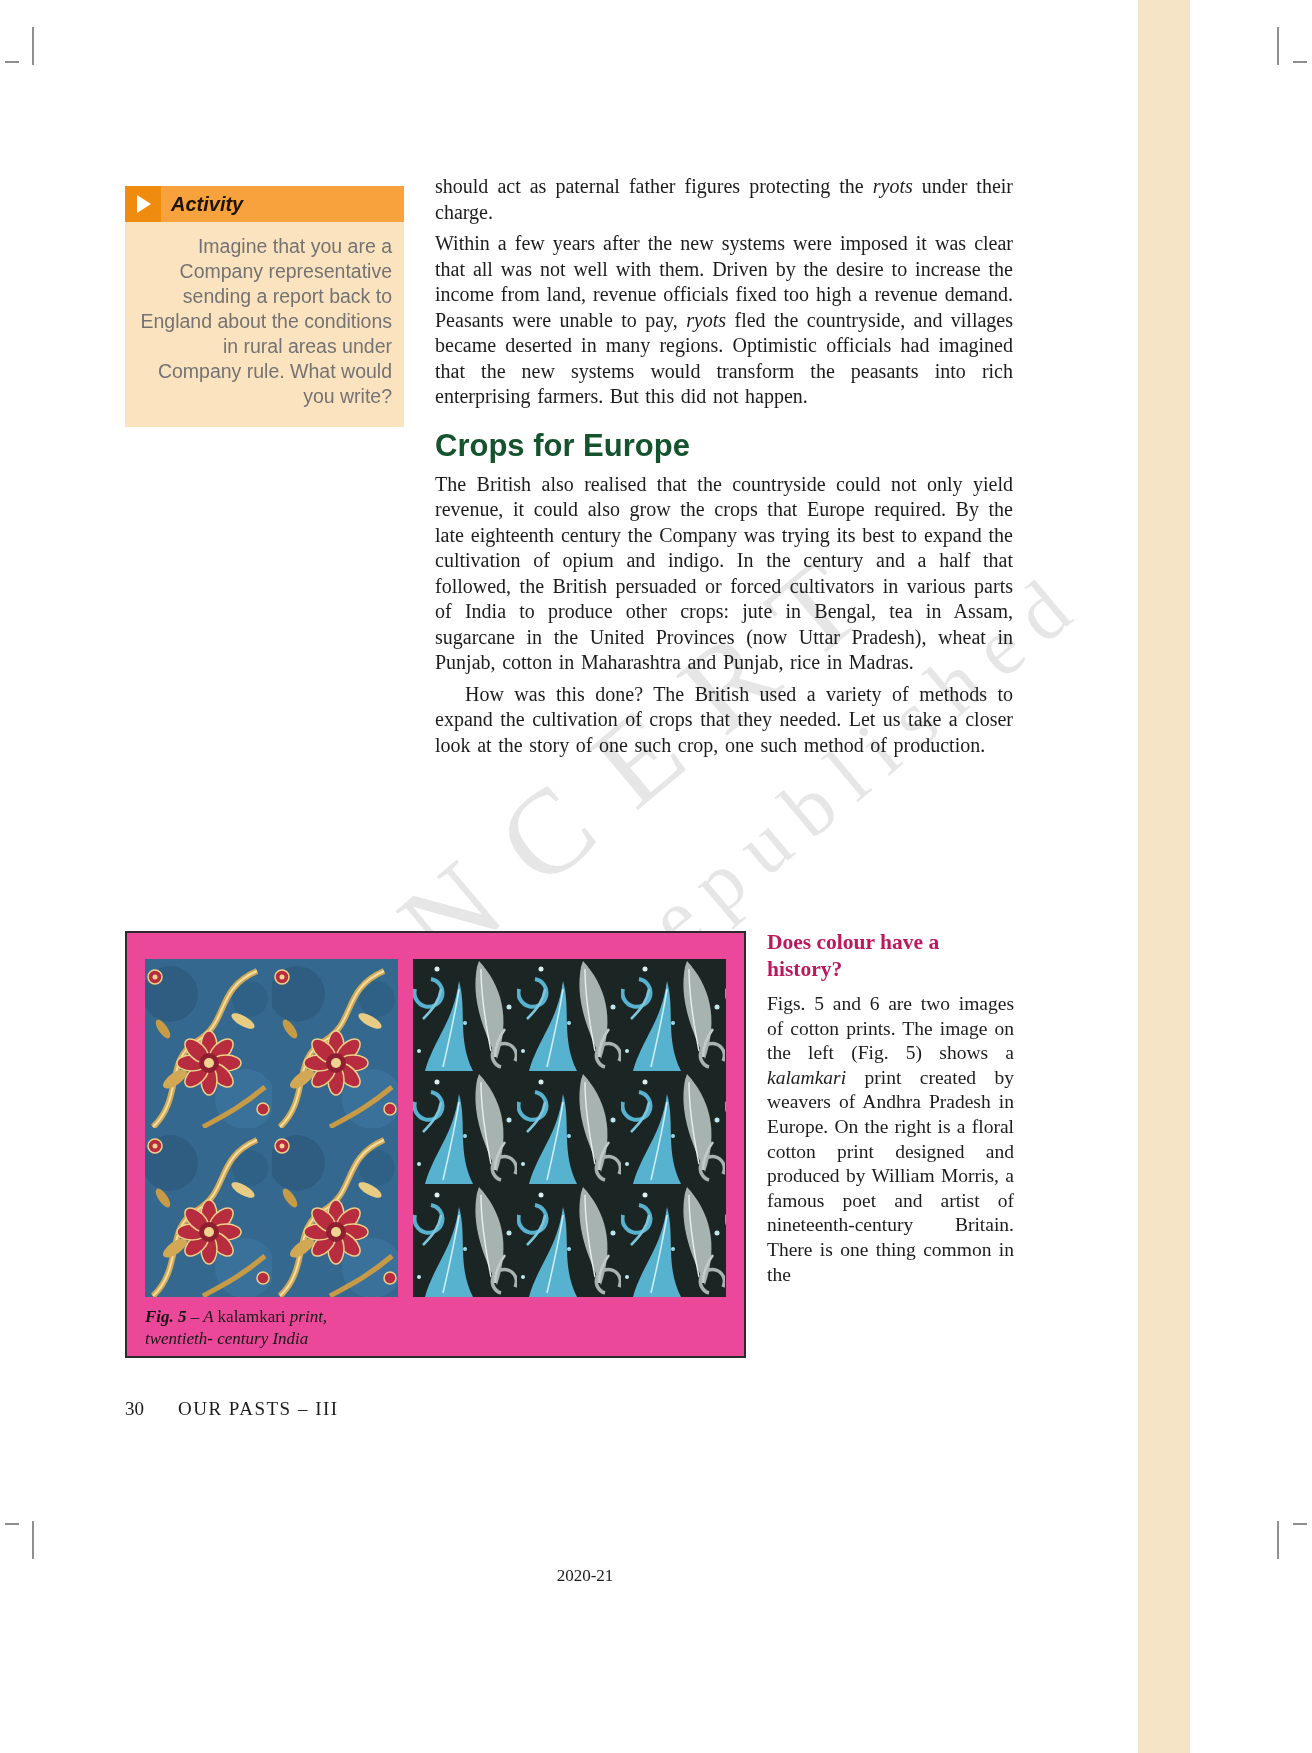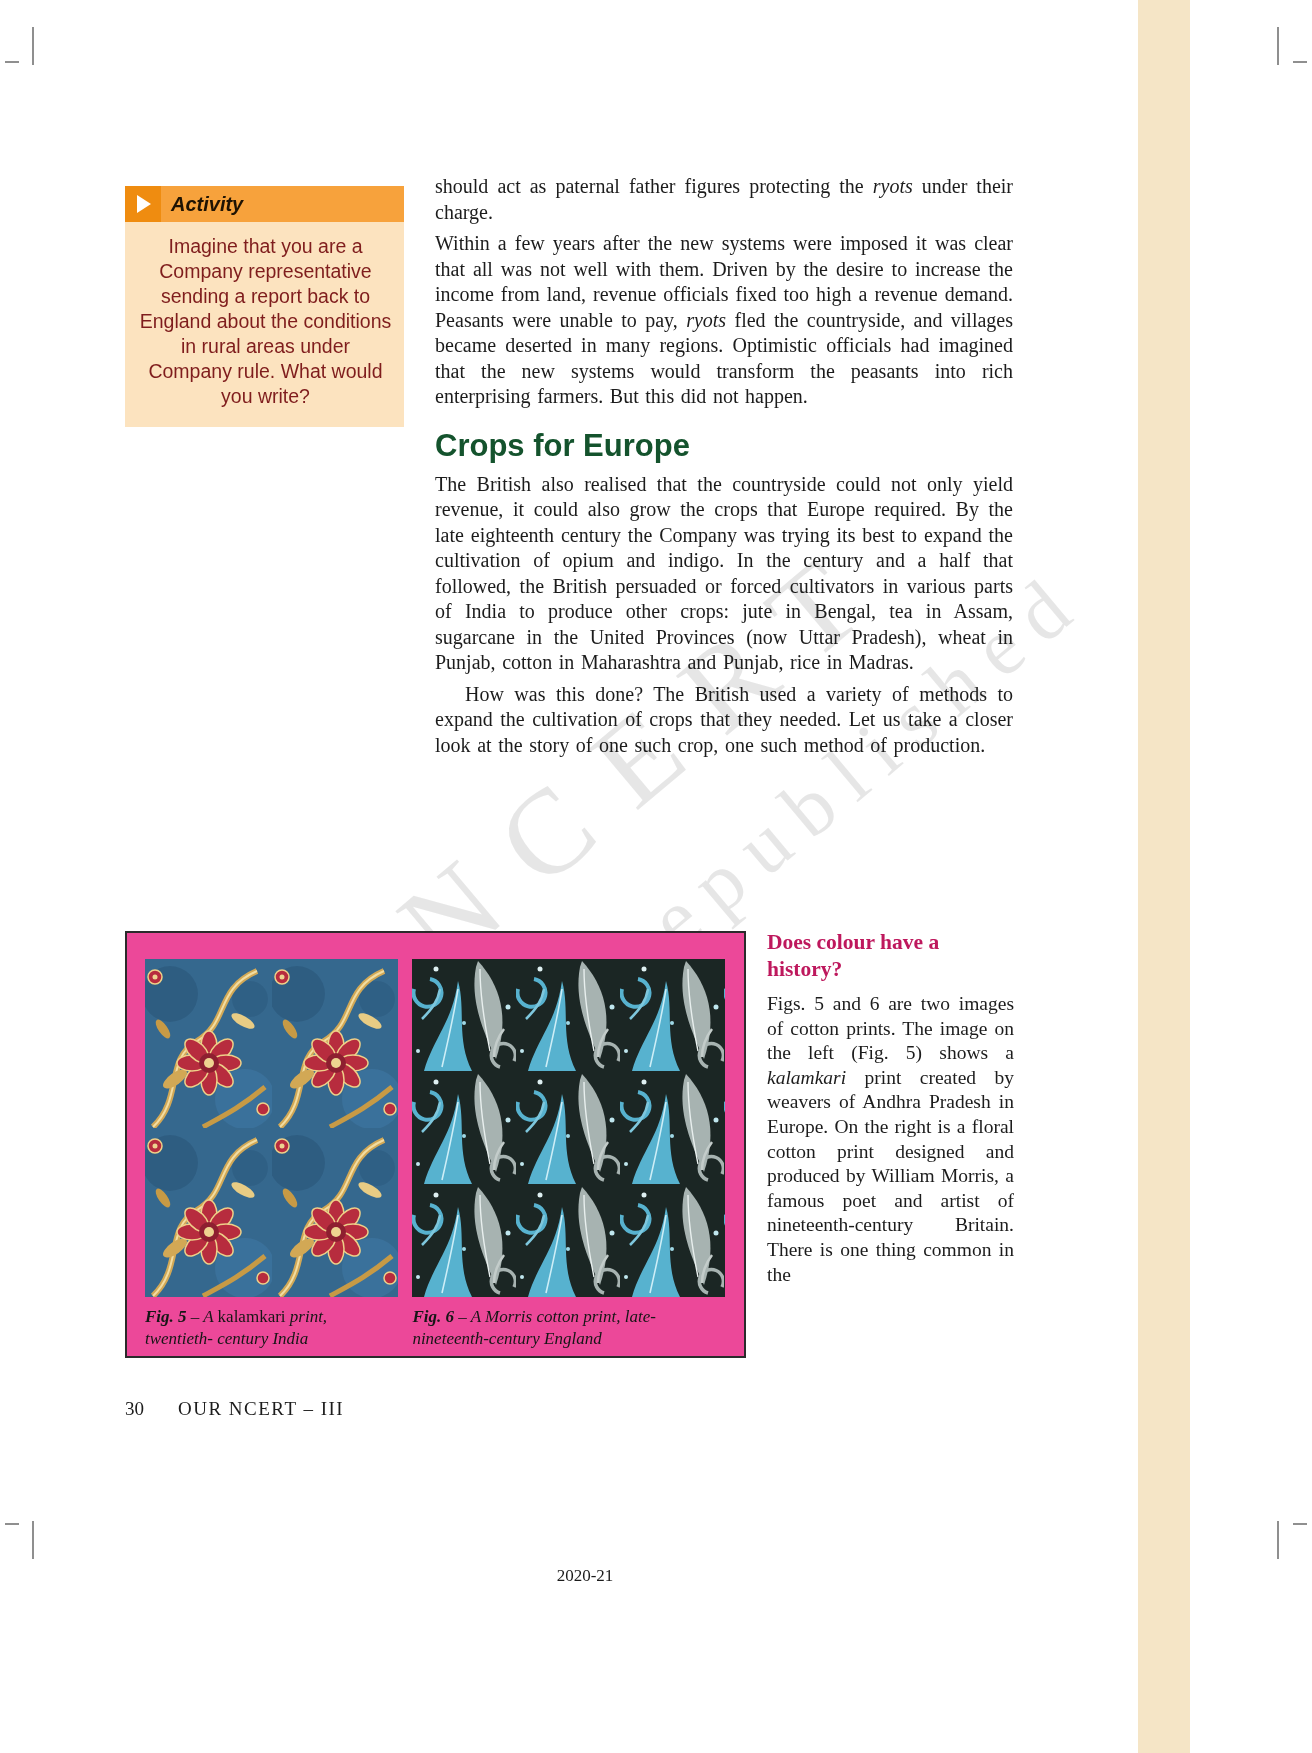--- a/index.html
+++ b/index.html
@@ -25,22 +25,22 @@
     display:flex;align-items:center;height:36px;background:#f7a23c;font-style:italic;
   }
   .activity-arrow{
     width:36px;height:36px;background:#ef8c10;display:flex;align-items:center;justify-content:center;flex:0 0 36px;
   }
   .activity-title{
     font-family:"Liberation Sans",sans-serif;font-weight:bold;font-size:20px;color:#1f1303;padding-left:10px;
   }
   .activity-body{
     background:#fce3bf;padding:12px 12px 18px 14px;
-    font-family:"Liberation Sans",sans-serif;font-size:19.5px;line-height:25px;color:#7f1d1d;
-    text-align:center;
+    font-family:"Liberation Sans",sans-serif;font-size:19.5px;line-height:25px;color:#737373;
+    text-align:right;
   }
   
   .main-col{position:absolute;left:435px;top:174px;width:578px;}
   .main-col p{margin:0;text-align:justify;font-size:20px;line-height:25.5px;word-spacing:.08em;}
   .main-col p + p{margin-top:6px;}
   .subhead{
     margin:16px 0 8px 0;font-size:21.5px;line-height:27px;font-weight:bold;color:#141414;
   }
   .crops-head{
     margin:16px 0 6px 0;font-family:"Liberation Sans",sans-serif;font-weight:bold;
@@ -176,25 +176,24 @@
             <path d="M92,70 C86,78 82,88 82,98" fill="none" stroke="#c3ccca" stroke-width="2.5"></path>
             <circle cx="24" cy="10" r="2.5" fill="#dff0f2"></circle>
             <circle cx="96" cy="48" r="2.5" fill="#bfe6ee"></circle>
             <circle cx="52" cy="64" r="2" fill="#9fd8e6"></circle>
             <circle cx="6" cy="92" r="2" fill="#bfe6ee"></circle>
           </pattern>
         </defs>
         <rect width="313" height="338" fill="url(#morrisTile)"></rect>
       </svg>
     </div>
-    <figcaption class="fig-caption"><span class="fig-label">Fig. 6</span><span> – A Morris cotton print, late-nineteenth-century England</span></figcaption>
   </div>
 </figure>
 
 <div class="sidebar">
   <h3>Does colour have a history?</h3>
   <p><span>Figs. 5 and 6 are two images of cotton prints. The image on the left (Fig. 5) shows a </span><em class="term">kalamkari</em><span> print created by weavers of Andhra Pradesh in Europe. On the right is a floral cotton print designed and produced by William Morris, a famous poet and artist of nineteenth-century Britain. There is one thing common in the</span></p>
 </div>
 
 <div class="footer-left">
-  <span>30</span><span class="book">OUR NCERT – III</span>
+  <span>30</span><span class="book">OUR PASTS – III</span>
 </div>
 <div class="footer-center">2020-21</div>
 
 </body></html>

